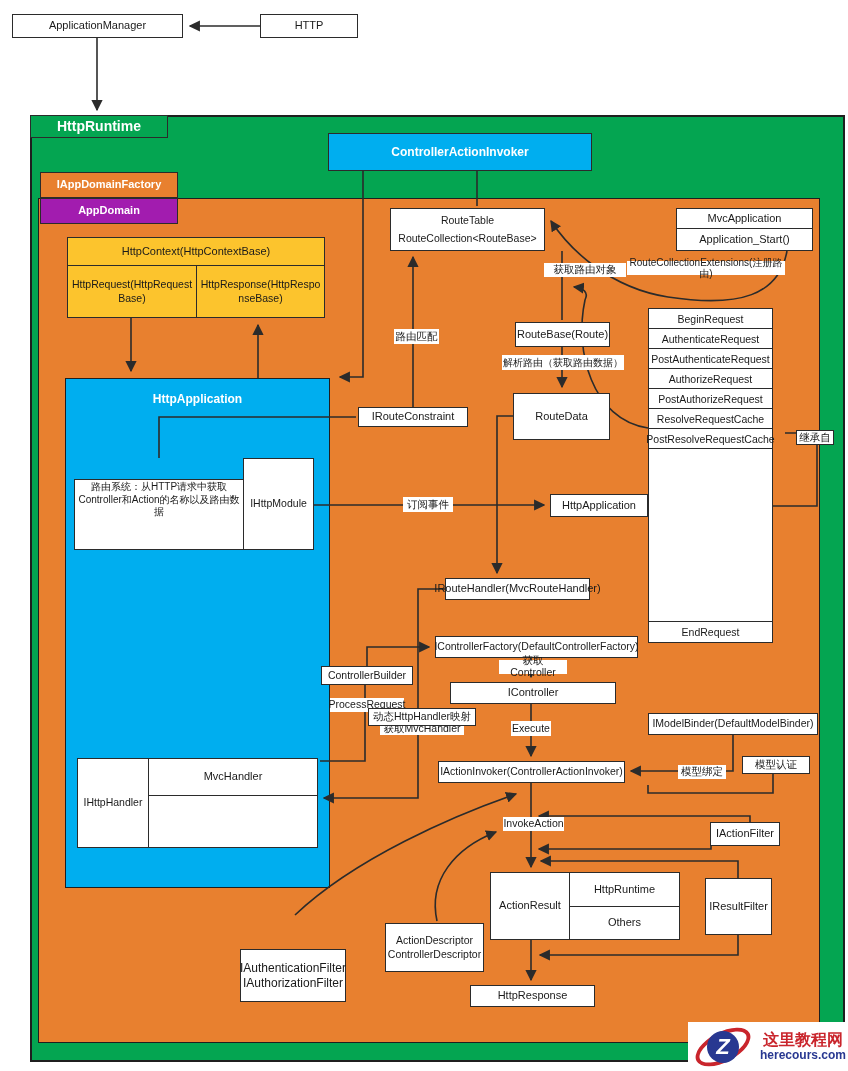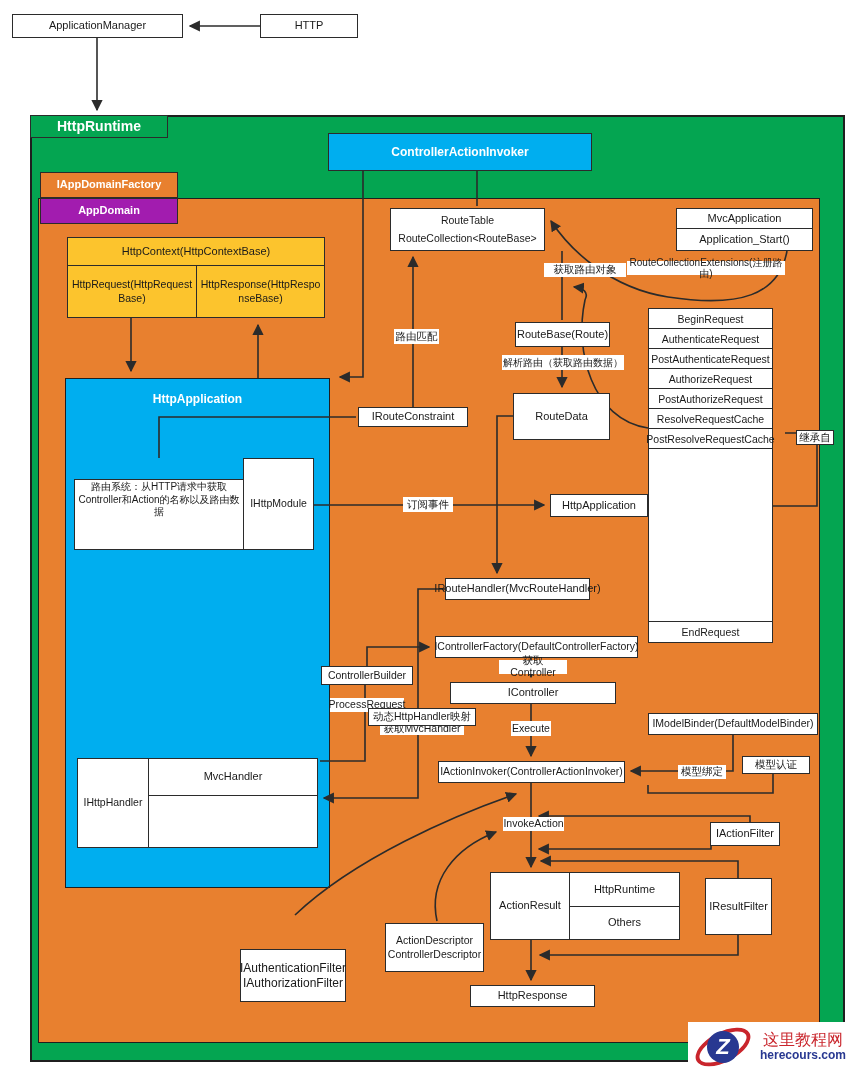--- a/index.html
+++ b/index.html
@@ -10,21 +10,21 @@
   .b{position:absolute;box-sizing:border-box;background:#fff;border:1px solid #2b2b2b;
      display:flex;align-items:center;justify-content:center;text-align:center;
      font-size:11px;line-height:1.25;}
   .col{flex-direction:column;}
   .lbl{position:absolute;box-sizing:border-box;background:#fff;display:flex;align-items:center;
        justify-content:center;text-align:center;font-size:10.5px;padding:0 1px;line-height:1.1;}
   .hd{color:#fff;font-weight:bold;}
   .wires{position:absolute;left:0;top:0;pointer-events:none;}
   .evrow{height:19px;border-bottom:1px solid #2b2b2b;display:flex;align-items:center;
          justify-content:center;font-size:10.5px;background:#fff;}
-  .logo-text-cn{color:#c9252c;font-weight:normal;font-size:16px;line-height:1.05;}
+  .logo-text-cn{color:#c9252c;font-weight:bold;font-size:16px;line-height:1.05;}
   .logo-text-en{color:#283891;font-weight:bold;font-size:12px;line-height:1.05;}
 </style>
 </head>
 <body>
 
 <div id="stage">
 
   <div class="region" style="left:30px;top:115px;width:815px;height:947px;background:#04A551;"></div>
   <div class="region" style="left:38px;top:198px;width:782px;height:845px;background:#E8802F;border-width:1.5px;"></div>
   <div class="region" style="left:65px;top:378px;width:265px;height:510px;background:#00AEEF;border-width:1.5px;"></div>

